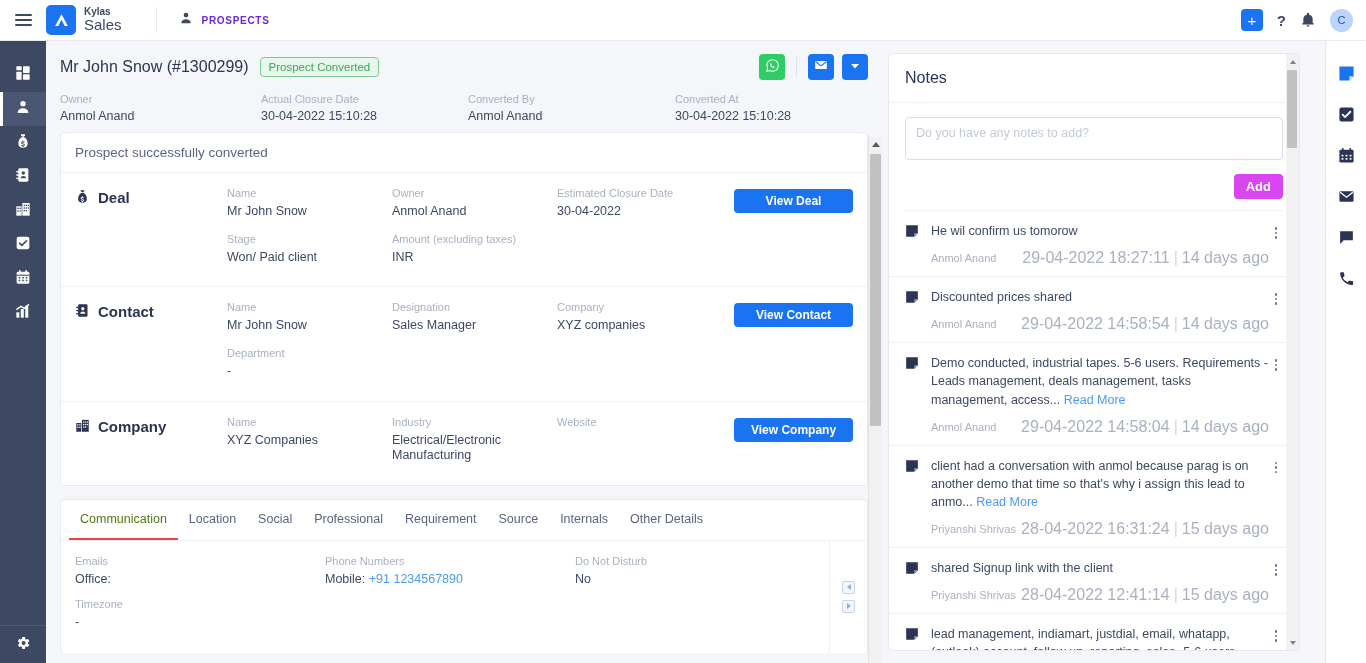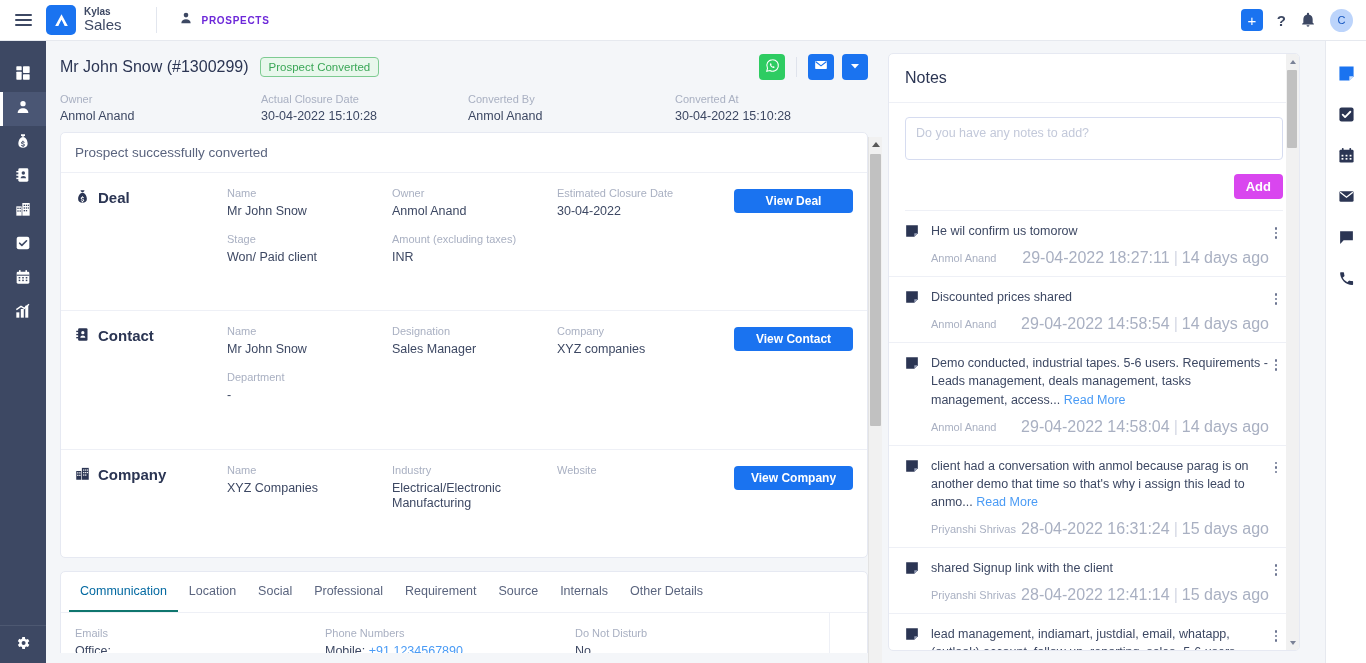--- a/index.html
+++ b/index.html
@@ -88,38 +88,38 @@
   .meta-k { font-size: 11px; color: #a9b0c2; margin-bottom: 4px; }
   .meta-v { font-size: 12.5px; color: #3d4863; }
 
   .scroll-area {
     position: relative; height: 521px; overflow: hidden; padding: 0 14px;
   }
 
   .card { background: #fff; border: 1px solid #e6e9f2; border-radius: 5px; }
   .card-banner { padding: 12px 14px; font-size: 13.5px; color: #5a647e; border-bottom: 1px solid #eef0f6; }
 
-  .entity-row { display: flex; padding: 14px 14px 32px 14px; border-bottom: 1px solid #eef0f6; }
+  .entity-row { display: flex; padding: 14px 14px 8px 14px; border-bottom: 1px solid #eef0f6; }
   .entity-row:last-child { border-bottom: none; }
   .entity-label { width: 152px; display: flex; align-items: flex-start; gap: 8px; padding-top: 2px; }
   .entity-name { font-size: 15px; font-weight: bold; color: #2b3553; }
   .entity-fields { flex: 1; display: flex; flex-wrap: wrap; }
   .fld { width: 165px; margin-bottom: 13px; }
   .fld-k { font-size: 11px; color: #a9b0c2; margin-bottom: 5px; }
   .fld-v { font-size: 12.5px; color: #3d4863; line-height: 1.25; }
   .view-btn {
     background: #1a73f0; color: #fff; font-size: 12px; font-weight: bold;
     border: none; border-radius: 4px; width: 119px; height: 24px; cursor: pointer;
     align-self: flex-start; margin-top: 2px;
   }
 
   .tabs-card { margin-top: 13px; background: #fff; border: 1px solid #e6e9f2; border-radius: 5px; }
   .tabs { display: flex; border-bottom: 1px solid #eef0f6; padding: 0 8px; }
   .tab { font-size: 12.5px; color: #5a647e; padding: 12px 11px; cursor: pointer; }
-  .tab.active { color: #0369a1; border-bottom: 2px solid #0f766e; }
+  .tab.active { color: #4d7c0f; border-bottom: 2px solid #ef4444; }
   .tab-body { position: relative; display: flex; flex-wrap: wrap; padding: 14px 14px 12px 14px; min-height: 78px; }
   .tb-fld { width: 250px; margin-bottom: 12px; }
   .tb-k { font-size: 11px; color: #a9b0c2; margin-bottom: 5px; }
   .tb-v { font-size: 12.5px; color: #3d4863; }
   .link { color: #4a9bf5; }
   .tab-pager { position: absolute; right: 0; top: 0; bottom: 0; width: 38px; border-left: 1px solid #eef0f6;
     display: flex; flex-direction: column; align-items: center; justify-content: center; gap: 6px; }
   .pg-btn { width: 13px; height: 13px; border: 1px solid #c3d3ef; border-radius: 2px; background: #f4f7fd;
     display: flex; align-items: center; justify-content: center; cursor: pointer; }
   .pg-btn i { border-style: solid; border-color: transparent; width: 0; height: 0; }

